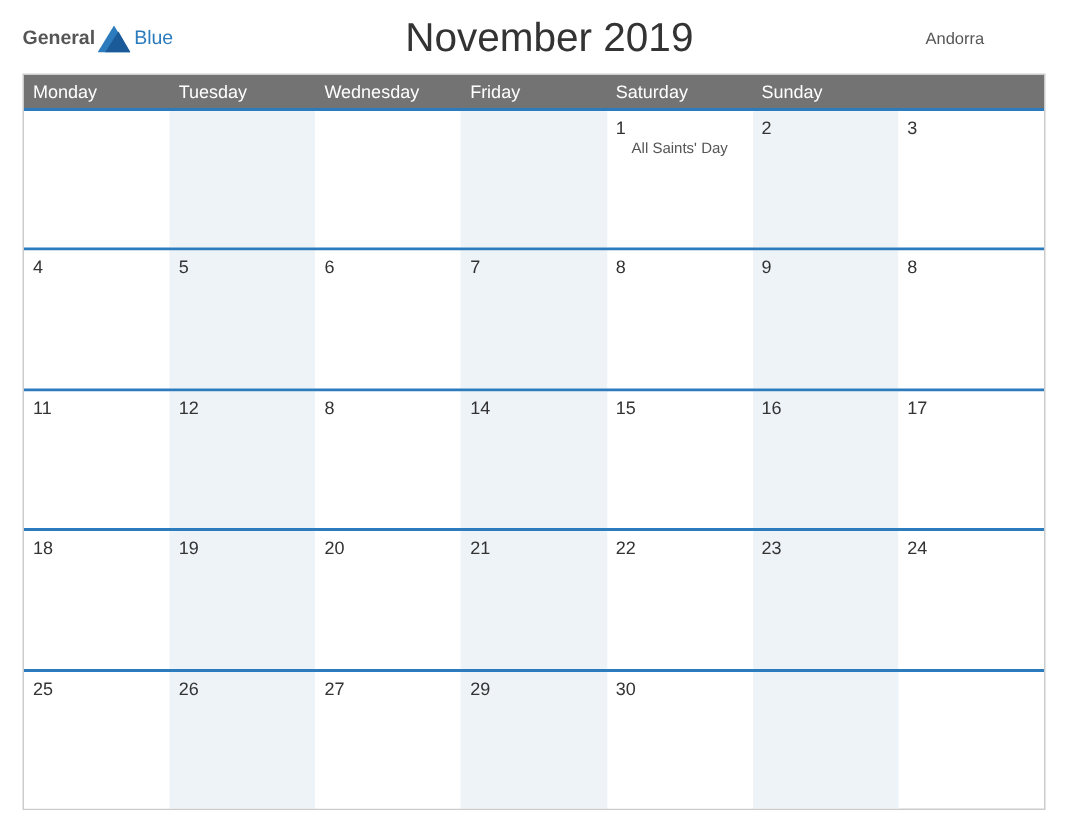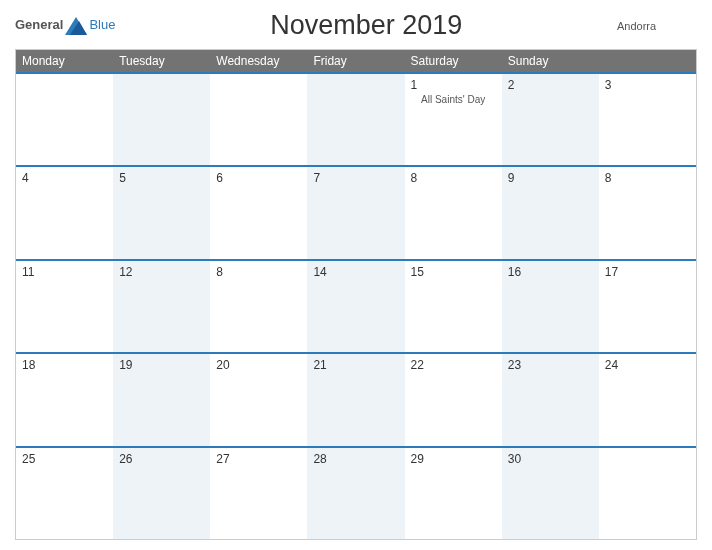--- a/index.html
+++ b/index.html
@@ -244,23 +244,20 @@
         <div class="day-cell">
             <span class="day-num">25</span>
           </div>
         <div class="day-cell">
             <span class="day-num">26</span>
           </div>
         <div class="day-cell">
             <span class="day-num">27</span>
           </div>
         <div class="day-cell">
-            <span class="day-num">28</span>
-          </div>
-        <div class="day-cell">
             <span class="day-num">29</span>
           </div>
         <div class="day-cell">
             <span class="day-num">30</span>
           </div>
         <div class="day-cell">
             <span class="day-num"></span>
           </div>
       </div>
 

